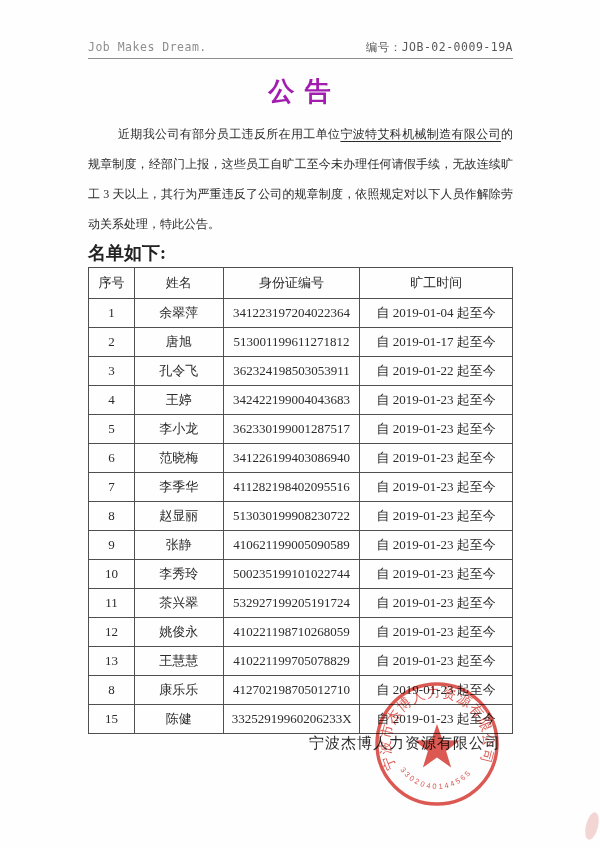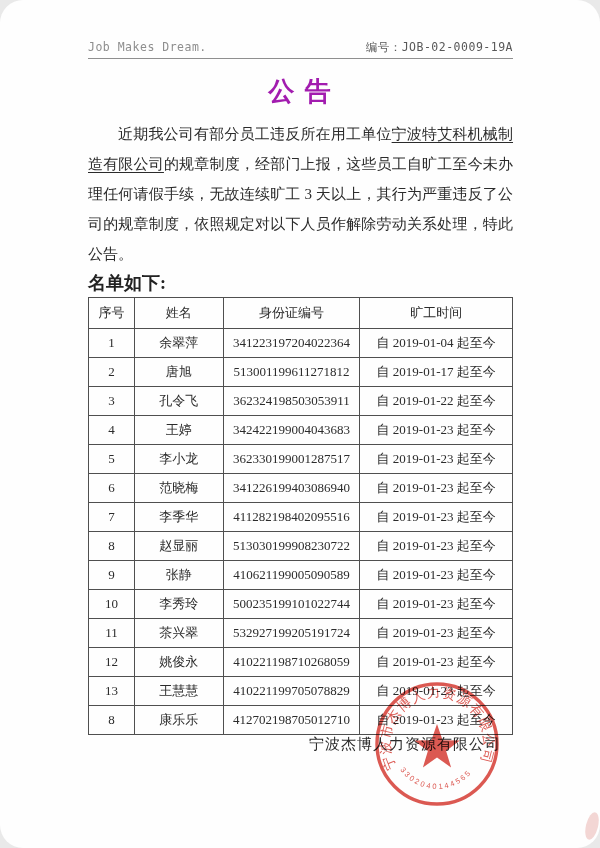--- a/index.html
+++ b/index.html
@@ -5,38 +5,37 @@
   html,body{margin:0;padding:0;}
   body{background:#e9e9e9;}
   .page{
     position:relative;
     width:600px;height:848px;
     margin:0 auto;
     background:#fefefe;
     overflow:hidden;
     font-family:"Liberation Serif",serif;
     color:#2b2b2b;
-    border-radius:23px;
   }
   .content{position:absolute;left:88px;top:0;width:425px;}
   .doc-header{
     display:flex;justify-content:space-between;align-items:baseline;
     padding-top:40px;
     font-family:"DejaVu Sans Mono","Liberation Mono",monospace;
     font-size:11.5px;letter-spacing:.5px;
   }
   .slogan{color:#8e8e8e;}
   .doc-number{color:#585858;}
   .header-rule{border:0;border-top:1.4px solid #8f8f8f;margin:3px 0 0 0;}
   .doc-title{
     text-align:center;font-size:26px;font-weight:bold;color:#a21caf;
     margin:15px 0 0 0;letter-spacing:2px;
   }
   .doc-paragraph{
-    margin:10px 0 0 0;font-size:15px;line-height:30px;
+    margin:10px 0 0 0;font-size:12px;line-height:30px;
     text-align:justify;text-indent:30px;color:#2b2b2b;
   }
   .underlined{text-decoration:underline;text-underline-offset:3px;}
   .list-label{font-weight:bold;font-size:18px;line-height:22px;margin-top:3px;color:#222;}
   table.roster{
     width:100%;border-collapse:collapse;table-layout:fixed;margin-top:3px;
   }
   .roster th,.roster td{
     border:1px solid #4f4f4f;text-align:center;vertical-align:middle;
     font-weight:normal;color:#2b2b2b;overflow:hidden;white-space:nowrap;
@@ -172,20 +171,26 @@
           <tr>
             <td>13</td>
             <td>王慧慧</td>
             <td>410221199705078829</td>
             <td>自 2019-01-23 起至今</td>
           </tr>
           <tr>
             <td>8</td>
             <td>康乐乐</td>
             <td>412702198705012710</td>
+            <td>自 2019-01-23 起至今</td>
+          </tr>
+          <tr>
+            <td>15</td>
+            <td>陈健</td>
+            <td>33252919960206233X</td>
             <td>自 2019-01-23 起至今</td>
           </tr>
         </tbody>
     </table>
 
     <div class="footer-company">宁波杰博人力资源有限公司</div>
   </div>
 
   <svg class="seal" viewBox="0 0 130 130" width="130" height="130">
     <defs>

